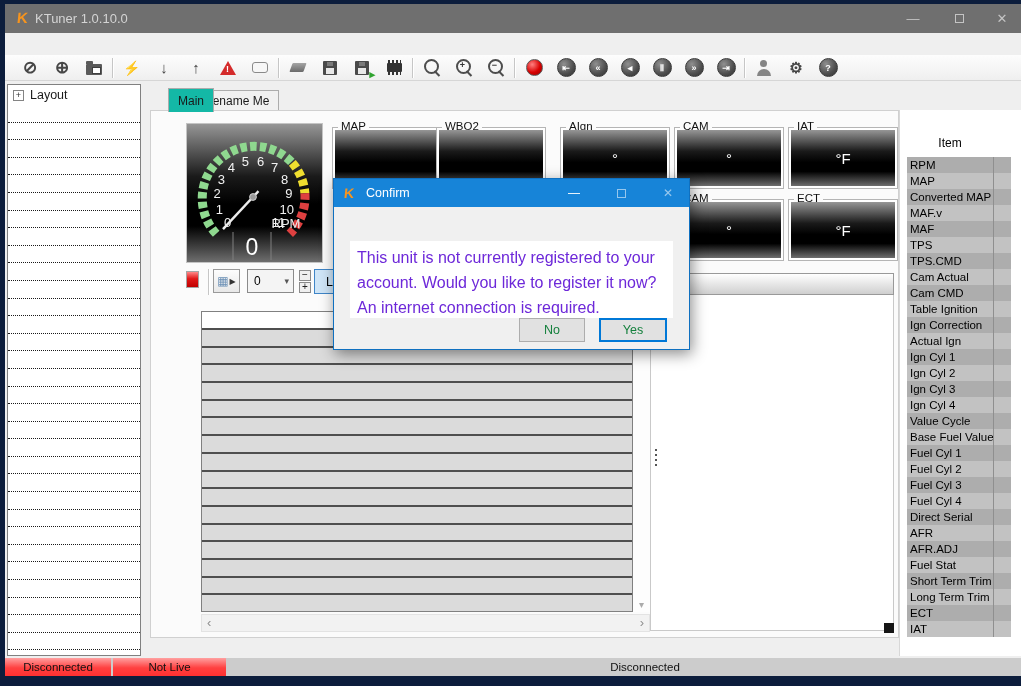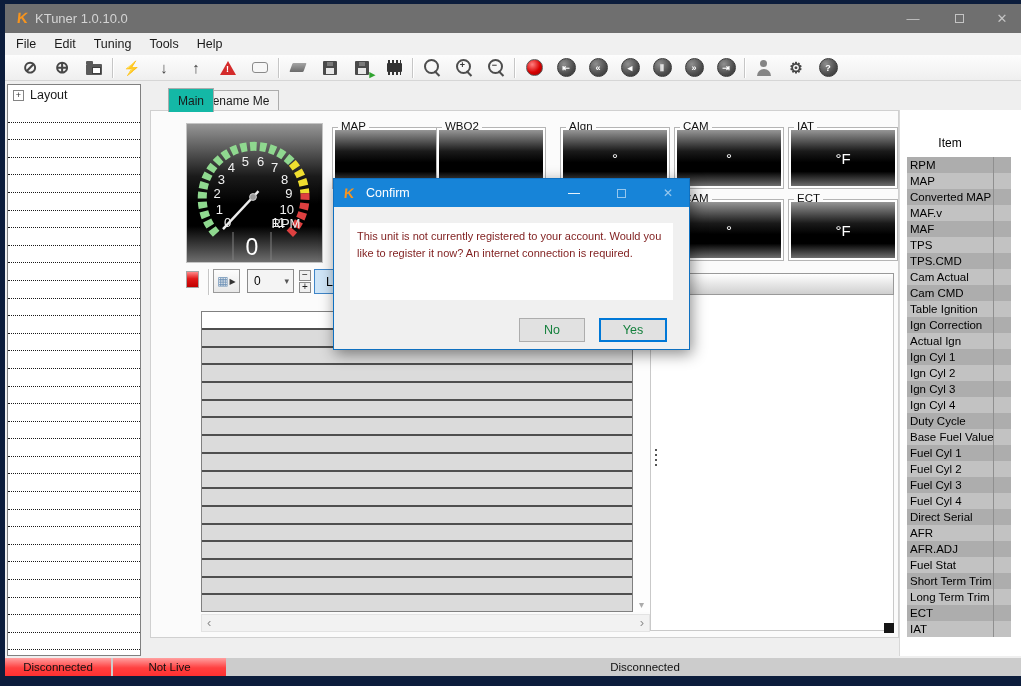--- a/index.html
+++ b/index.html
@@ -155,49 +155,42 @@
   
   .dlg { position:absolute; left:333px; top:178px; width:357px; height:172px; background:#F0F0F0;
     border:1px solid #0F70C0; box-shadow:2px 4px 14px rgba(0,0,0,.45); z-index:50; }
   .dlg-title { position:absolute; left:0; top:0; width:100%; height:28px; background:#1784D8; }
   .dlg-icon { position:absolute; left:10px; top:6px; width:16px; height:16px; color:#F7941D;
     font-weight:900; font-size:14px; line-height:16px; transform:skewX(-6deg); }
   .dlg-title-text { position:absolute; left:32px; top:7px; color:#FFF; font-size:12.5px; }
   .dlg-ctrl { position:absolute; top:0; height:28px; width:24px; display:flex; align-items:center;
     justify-content:center; font-size:12px; }
   .dc-min { left:228px; color:#FFF; } .dc-max { left:275px; } .dc-close { left:322px; color:rgba(255,255,255,.55); }
-  .dlg-text { position:absolute; left:16px; top:44px; width:323px; height:77px; background:#FFF;
-    font-size:11px; color:#7f1d1d; padding:5px 7px; line-height:1.55; }
+  .dlg-text { position:absolute; left:16px; top:62px; width:323px; height:77px; background:#FFF;
+    font-size:16px; color:#6d28d9; padding:5px 7px; line-height:1.55; }
   .dlg-btn { position:absolute; top:139px; height:24px; background:#E1E1E1; font-size:12.5px; color:#15803d;
     display:flex; align-items:center; justify-content:center; }
   .btn-no { right:104px; width:66px; border:1px solid #ADADAD; }
   .btn-yes { right:22px; width:68px; border:2px solid #0078D7; }
 </style>
 </head>
 <body>
 
 <div class="window">
 
   <div class="titlebar">
     <div class="app-icon">K</div>
     <div class="title-text">KTuner 1.0.10.0</div>
     <div class="win-ctrl wc-min">—</div>
     <div class="win-ctrl wc-max">
         <span class="max-glyph"></span>
       </div>
     <div class="win-ctrl wc-close">✕</div>
   </div>
 
-  <div class="menubar">
-      <div class="menu-item">File</div>
-      <div class="menu-item">Edit</div>
-      <div class="menu-item">Tuning</div>
-      <div class="menu-item">Tools</div>
-      <div class="menu-item">Help</div>
-    </div>
 
   <div class="toolbar">
       <div class="tgroup">
         <div class="tslot">
           <span class="sym">⊘</span>
         </div>
         <div class="tslot">
           <span class="sym">⊕</span>
         </div>
         <div class="tslot">
@@ -534,21 +527,21 @@
         </div>
         <div class="item-row">
           <span class="item-cell">Ign Cyl 3</span>
           <span class="item-val"></span>
         </div>
         <div class="item-row alt">
           <span class="item-cell">Ign Cyl 4</span>
           <span class="item-val"></span>
         </div>
         <div class="item-row">
-          <span class="item-cell">Duty Cycle</span>
+          <span class="item-cell">Value Cycle</span>
           <span class="item-val"></span>
         </div>
         <div class="item-row alt">
           <span class="item-cell">Base Fuel Value</span>
           <span class="item-val"></span>
         </div>
         <div class="item-row">
           <span class="item-cell">Fuel Cyl 1</span>
           <span class="item-val"></span>
         </div>

